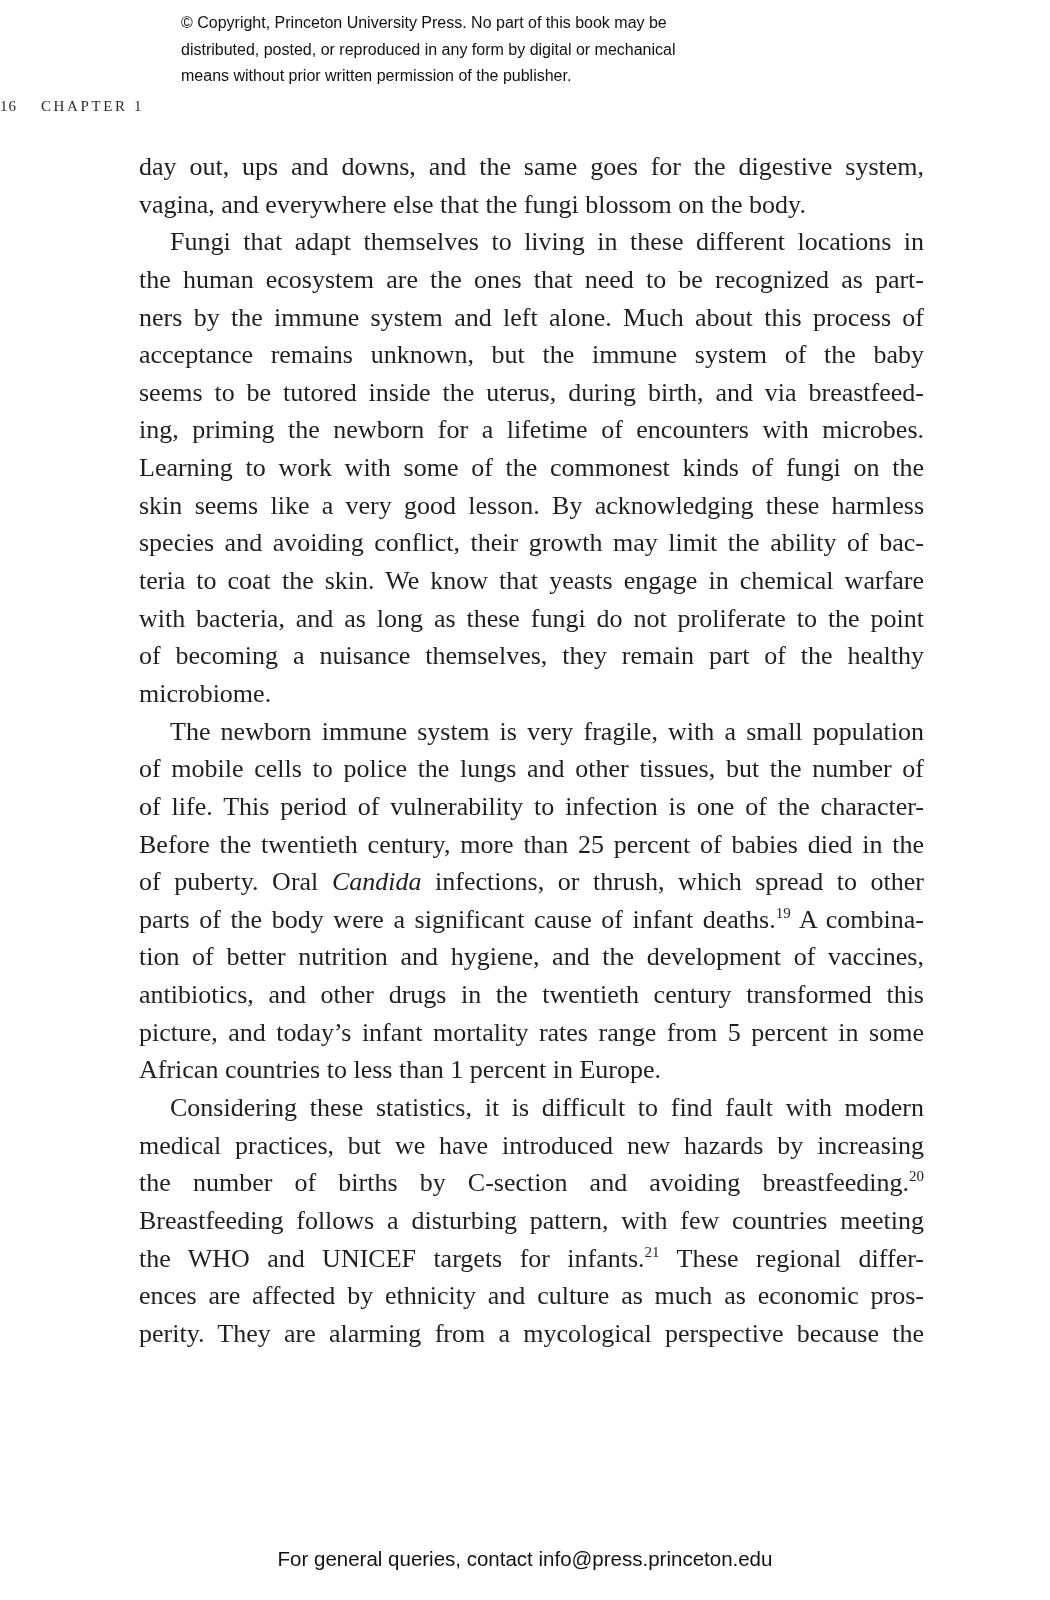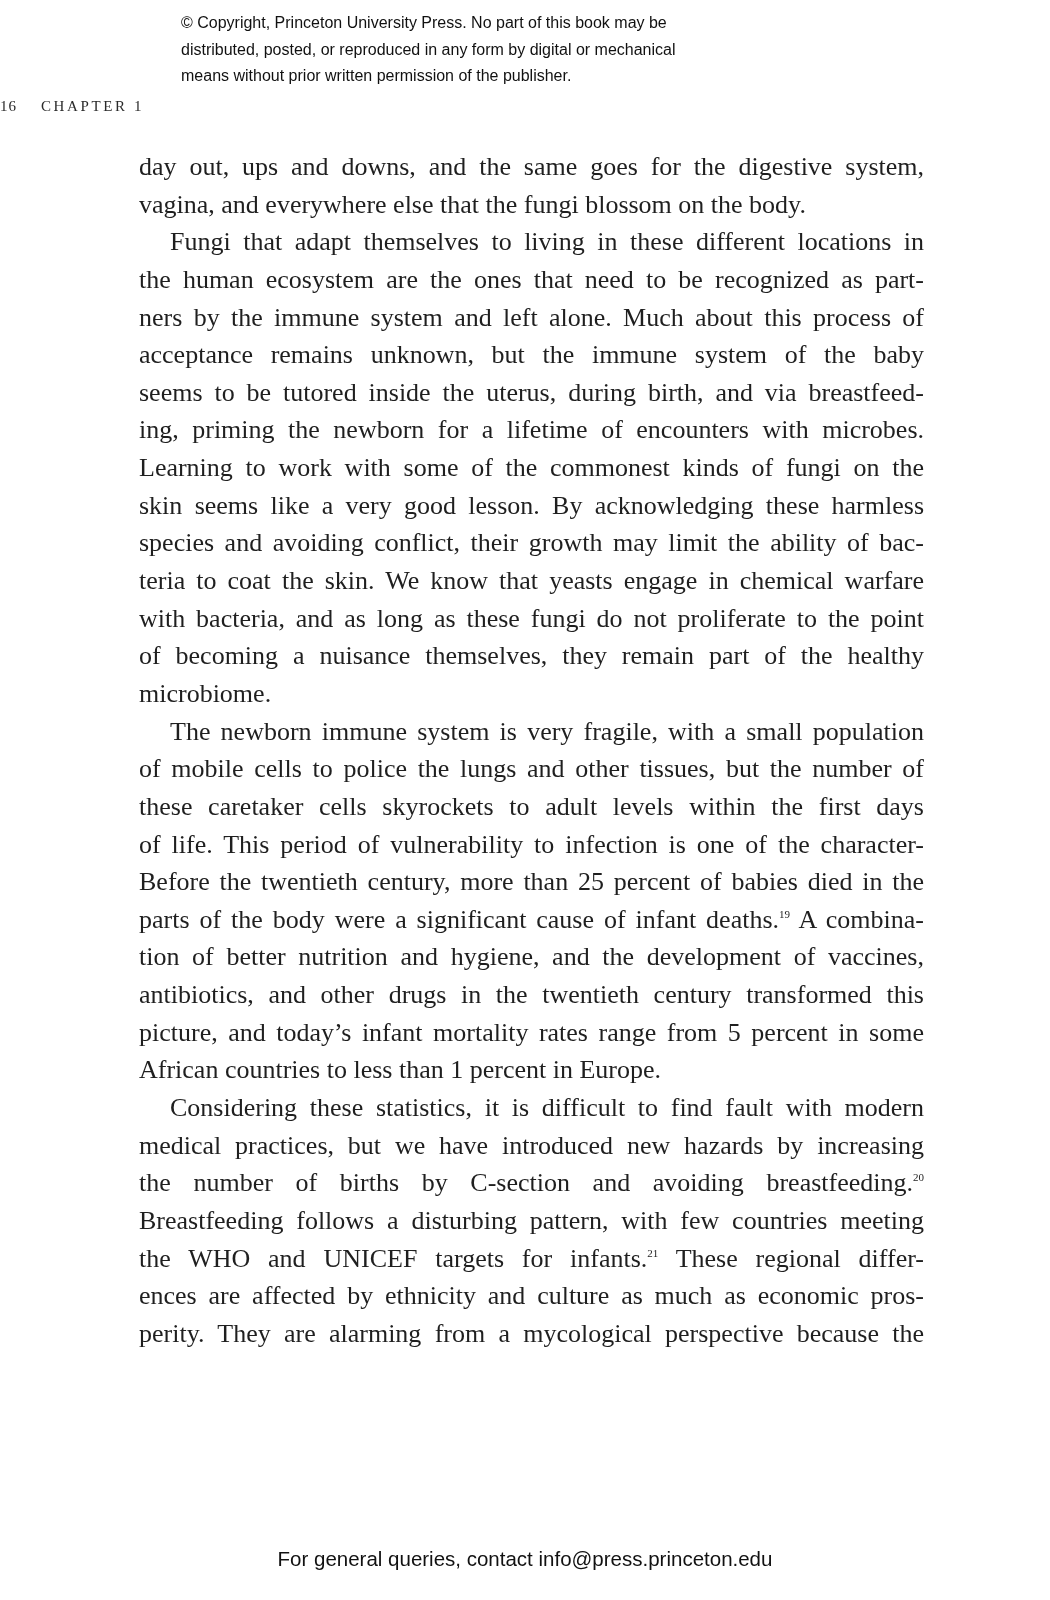--- a/index.html
+++ b/index.html
@@ -52,21 +52,21 @@
       white-space: nowrap;
       text-align: justify;
       text-align-last: justify;
       overflow: visible;
     }
     .line.last {
       text-align-last: left;
     }
     .line.indent { padding-left: 31px; }
     .line sup {
-      font-size: 11px;
+      font-size: 15px;
       line-height: 0;
       vertical-align: 10px;
     }
     .line em { font-style: italic; }
     .footer {
       position: absolute;
       left: 0;
       width: 1050px;
       top: 1547px;
       text-align: center;
@@ -99,23 +99,23 @@
   <span class="line">ing, priming the newborn for a lifetime of encounters with microbes.</span>
   <span class="line">Learning to work with some of the commonest kinds of fungi on the</span>
   <span class="line">skin seems like a very good lesson. By acknowledging these harmless</span>
   <span class="line">species and avoiding conflict, their growth may limit the ability of bac-</span>
   <span class="line">teria to coat the skin. We know that yeasts engage in chemical warfare</span>
   <span class="line">with bacteria, and as long as these fungi do not proliferate to the point</span>
   <span class="line">of becoming a nuisance themselves, they remain part of the healthy</span>
   <span class="line last">microbiome.</span>
   <span class="line indent">The newborn immune system is very fragile, with a small population</span>
   <span class="line">of mobile cells to police the lungs and other tissues, but the number of</span>
-  <span class="line">these caretaker cells skyrockets to adult levels within the first days</span>
   <span class="line">of life. This period of vulnerability to infection is one of the character-</span>
   <span class="line">Before the twentieth century, more than 25 percent of babies died in the</span>
+  <span class="line"><span>of puberty. Oral </span><em>Candida</em><span> infections, or thrush, which spread to other</span></span>
   <span class="line"><span>parts of the body were a significant cause of infant deaths.</span><sup>19</sup><span> A combina-</span></span>
   <span class="line">tion of better nutrition and hygiene, and the development of vaccines,</span>
   <span class="line">antibiotics, and other drugs in the twentieth century transformed this</span>
   <span class="line">picture, and today’s infant mortality rates range from 5 percent in some</span>
   <span class="line last">African countries to less than 1 percent in Europe.</span>
   <span class="line indent">Considering these statistics, it is difficult to find fault with modern</span>
   <span class="line">medical practices, but we have introduced new hazards by increasing</span>
   <span class="line"><span>the number of births by C-section and avoiding breastfeeding.</span><sup>20</sup></span>
   <span class="line">Breastfeeding follows a disturbing pattern, with few countries meeting</span>
   <span class="line"><span>the WHO and UNICEF targets for infants.</span><sup>21</sup><span> These regional differ-</span></span>

